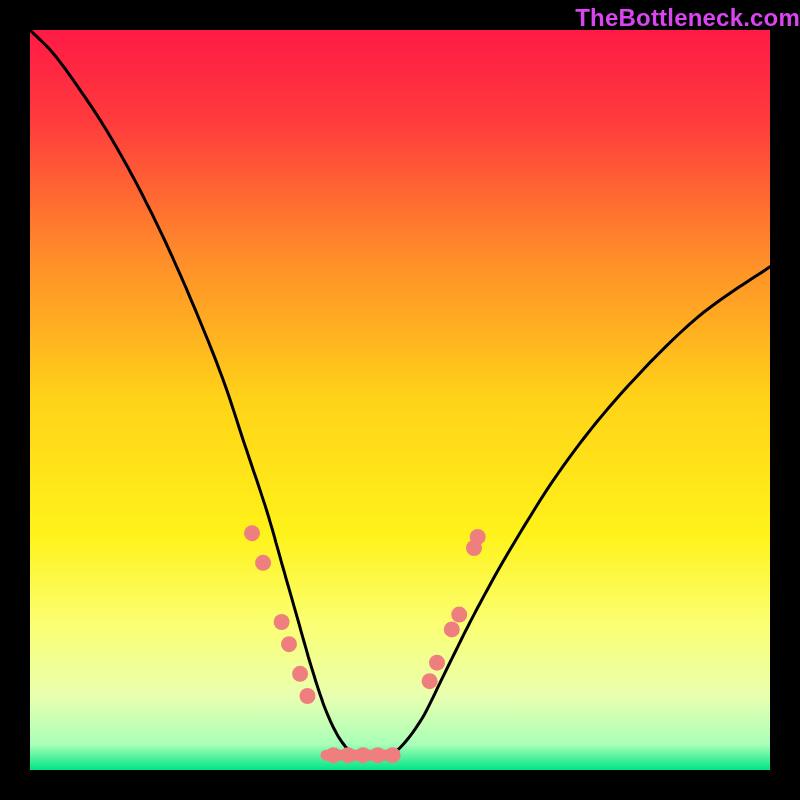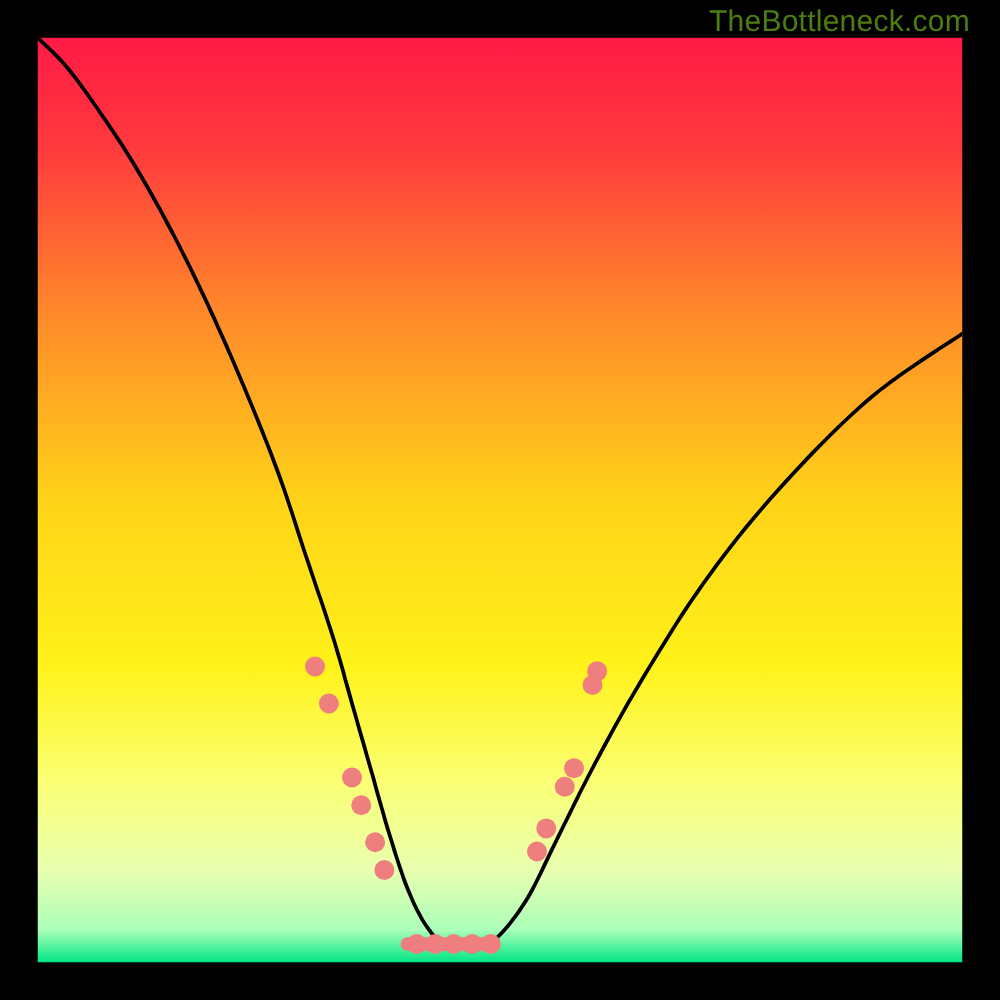--- a/index.html
+++ b/index.html
@@ -22,24 +22,24 @@
   .plot {
     position: absolute;
     left: 0;
     top: 0;
     width: 740px;
     height: 740px;
   }
   .watermark {
     position: absolute;
     top: 4px;
-    right: 24px;
-    color: #4d7c0f;
+    right: 0;
+    color: #d946ef;
     font-size: 24px;
-    font-weight: 400;
+    font-weight: 700;
     letter-spacing: 0.2px;
     user-select: none;
   }
   svg { display: block; }
 </style>
 </head>
 <body>
 
 <div class="frame">
   <svg class="plot" viewBox="0 0 740 740">

